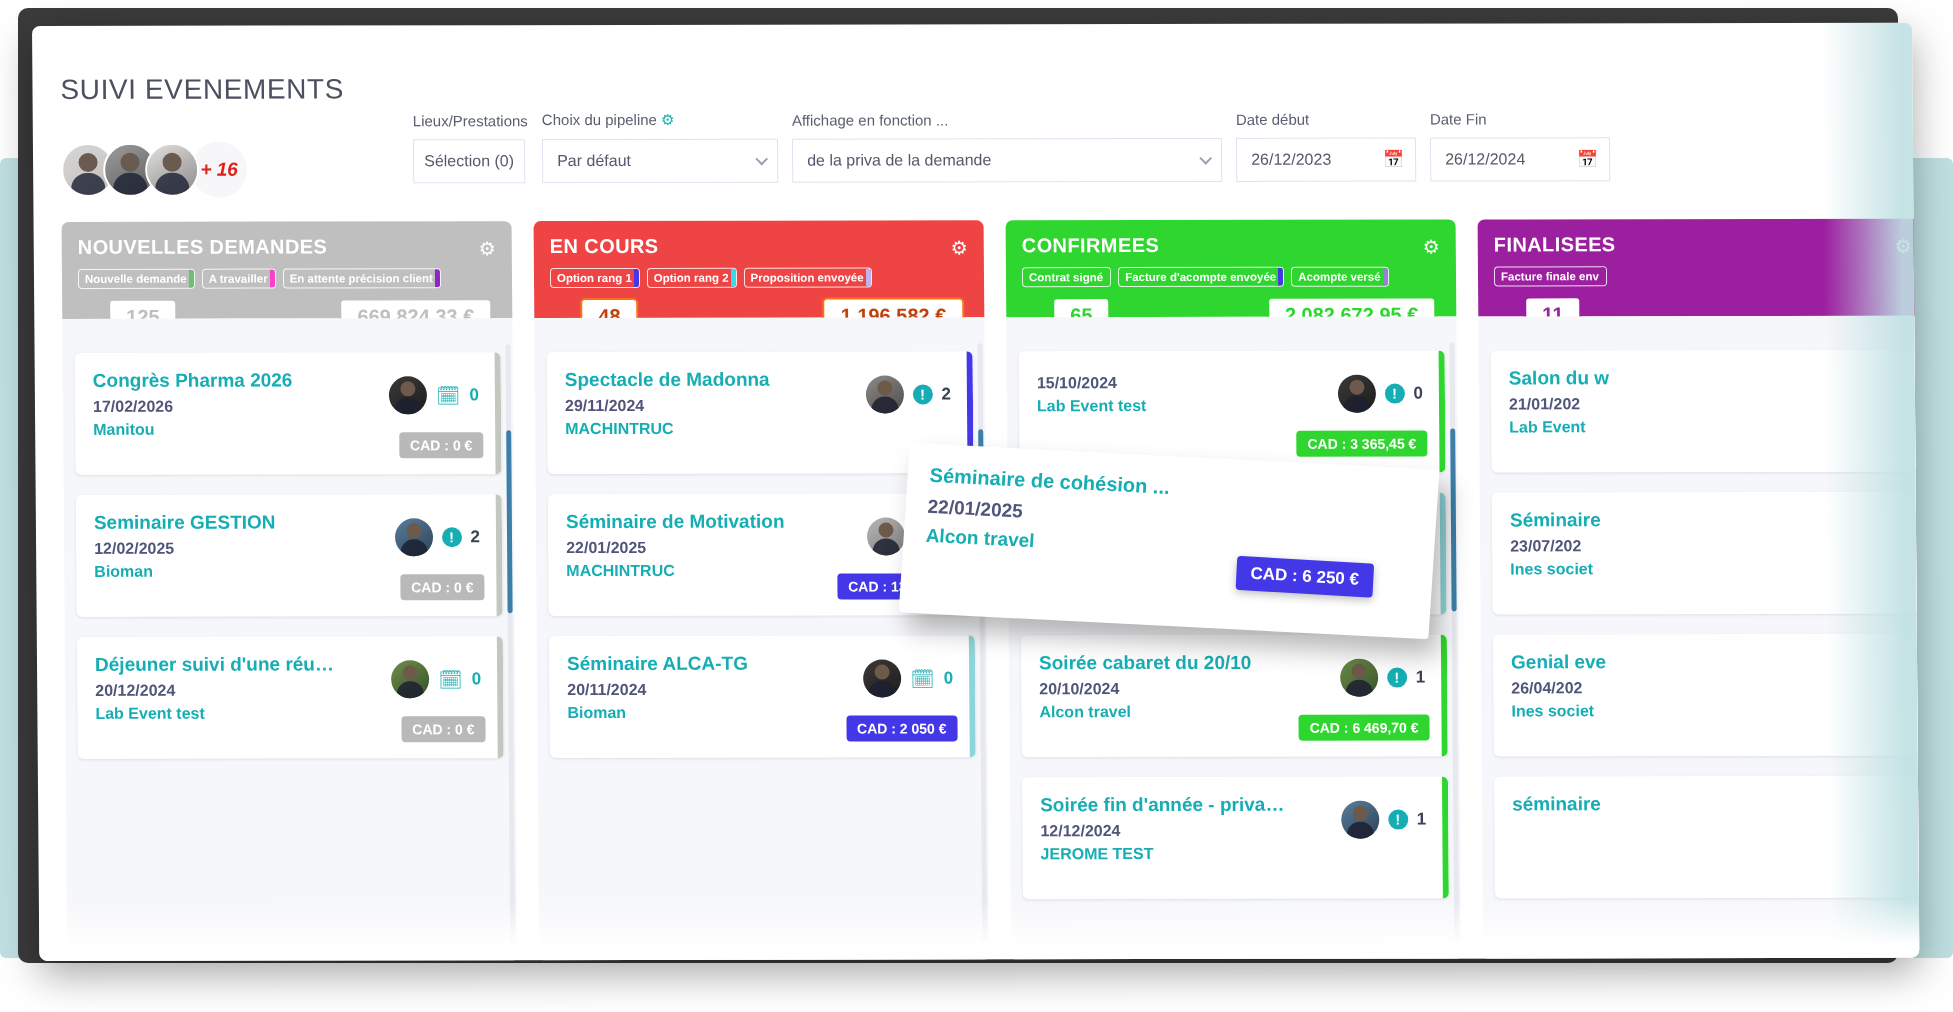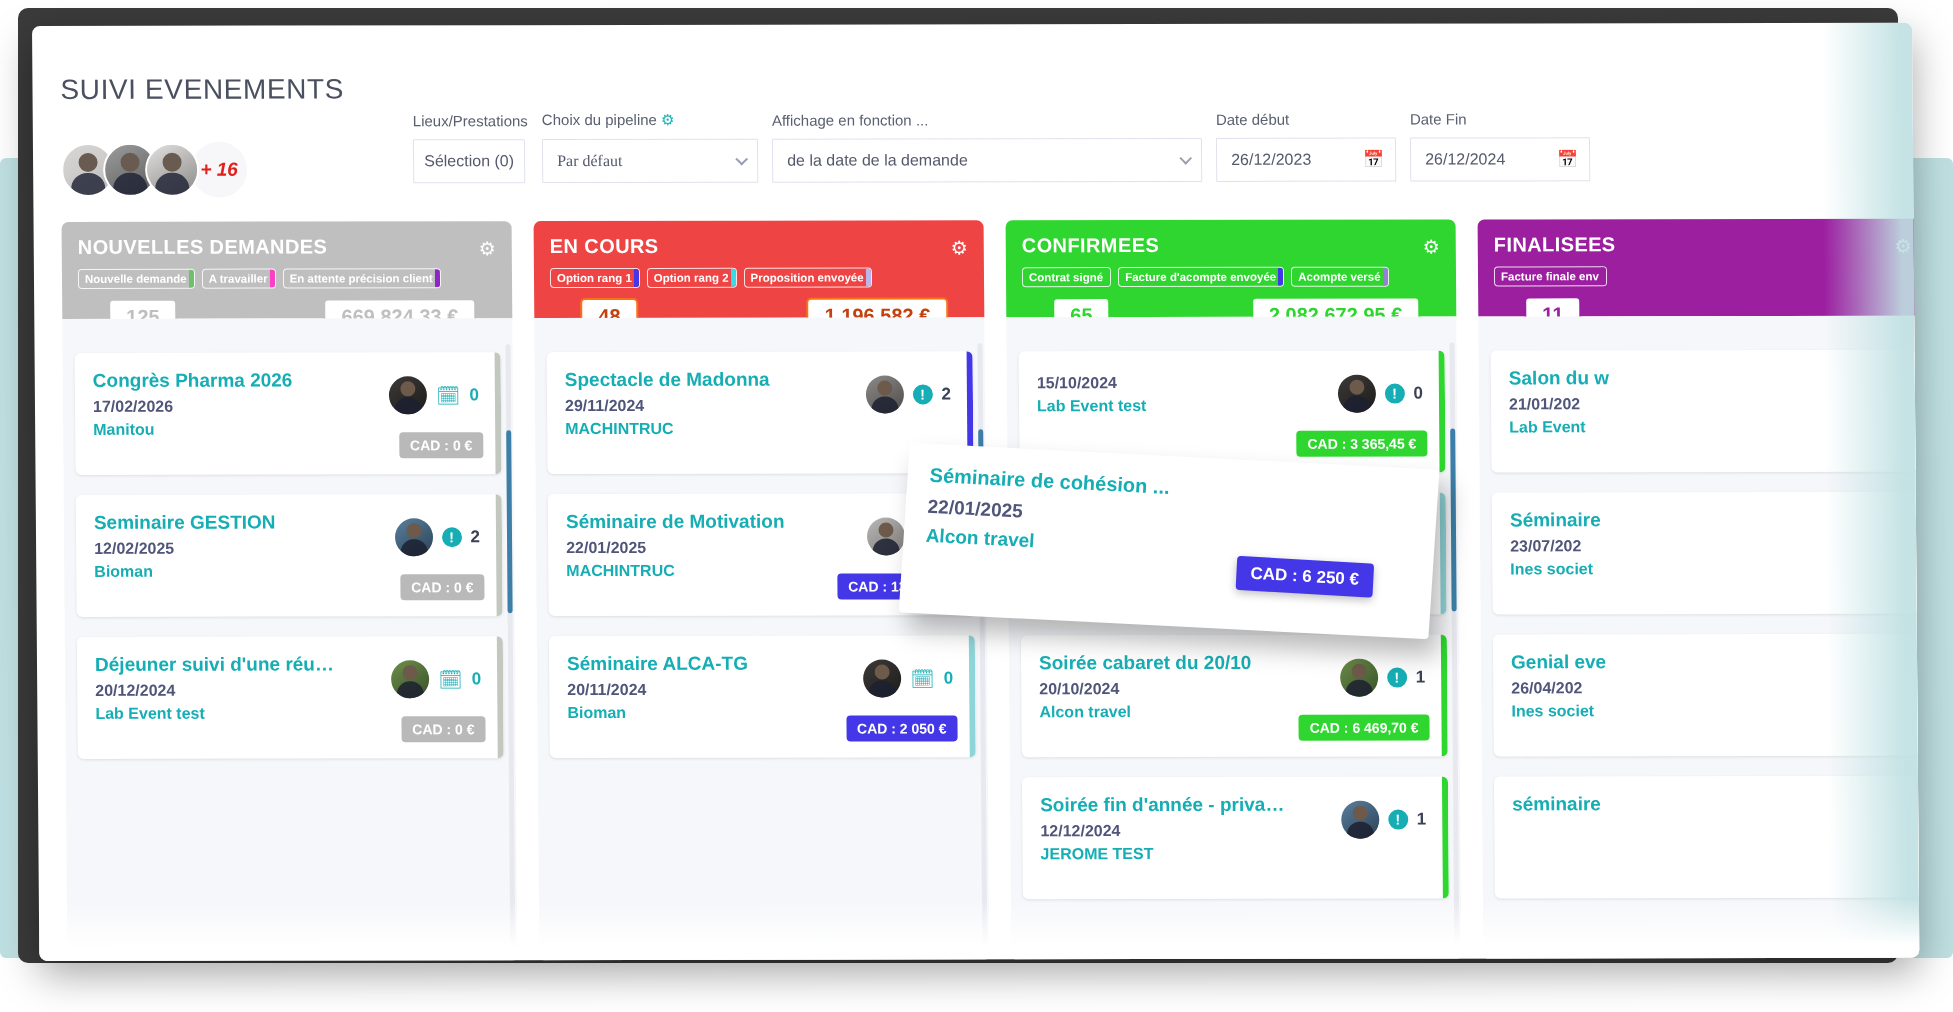--- a/index.html
+++ b/index.html
@@ -149,21 +149,21 @@
     background: #fff;
     display: flex;
     align-items: center;
     padding: 0 14px;
     font-size: 16px;
     color: #55596b;
     position: relative;
     white-space: nowrap;
   }
   .filter-box.sel   { width: 112px; justify-content: center; }
-  .filter-box.pipe  { width: 216px; font-family: Liberation Serif, serif; }
+  .filter-box.pipe  { width: 236px; }
   .filter-box.aff   { width: 430px; }
   .filter-box.date  { width: 180px; }
   .caret {
     position: absolute;
     right: 13px;
     width: 9px; height: 9px;
     border-right: 2px solid #9aa0b4;
     border-bottom: 2px solid #9aa0b4;
     transform: rotate(45deg) translateY(-3px);
   }
@@ -249,21 +249,21 @@
     top: -20px;
     background: #fff;
     border-radius: 5px;
     font-weight: bold;
     font-size: 20px;
     padding: 5px 16px;
     text-align: center;
     white-space: nowrap;
   }
   .chip.count { left: 46px; }
-  .chip.total { right: 36px; }
+  .chip.total { right: 20px; }
   .c-new  .chip { border: 2px solid #bfbfbf; color: #bfbfbf; }
   .c-enc  .chip { border: 2px solid #f97316; color: #c2410c; }
   .c-conf .chip { border: 2px solid #2fd62f; color: #2fd62f; }
   .c-fin  .chip { border: 2px solid #9c1fa0; color: #9c1fa0; }
 
   .col-body {
     background: #f6f7fa;
     border-radius: 0 0 6px 6px;
     padding: 34px 12px 0 12px;
     flex: 1;
@@ -484,21 +484,21 @@
         </div>
         <div class="filter-box pipe">
           <span>Par défaut</span>
           <span class="caret"></span>
         </div>
       </div>
 
       <div class="filter-group">
         <div class="filter-label">Affichage en fonction ...</div>
         <div class="filter-box aff">
-          <span>de la date de la demande</span>
+          <span>de la priva de la demande</span>
           <span class="caret"></span>
         </div>
       </div>
 
       <div class="filter-group">
         <div class="filter-label">Date début</div>
         <div class="filter-box date">
           <span>26/12/2023</span>
           <span class="cal-icon">📅</span>
         </div>

